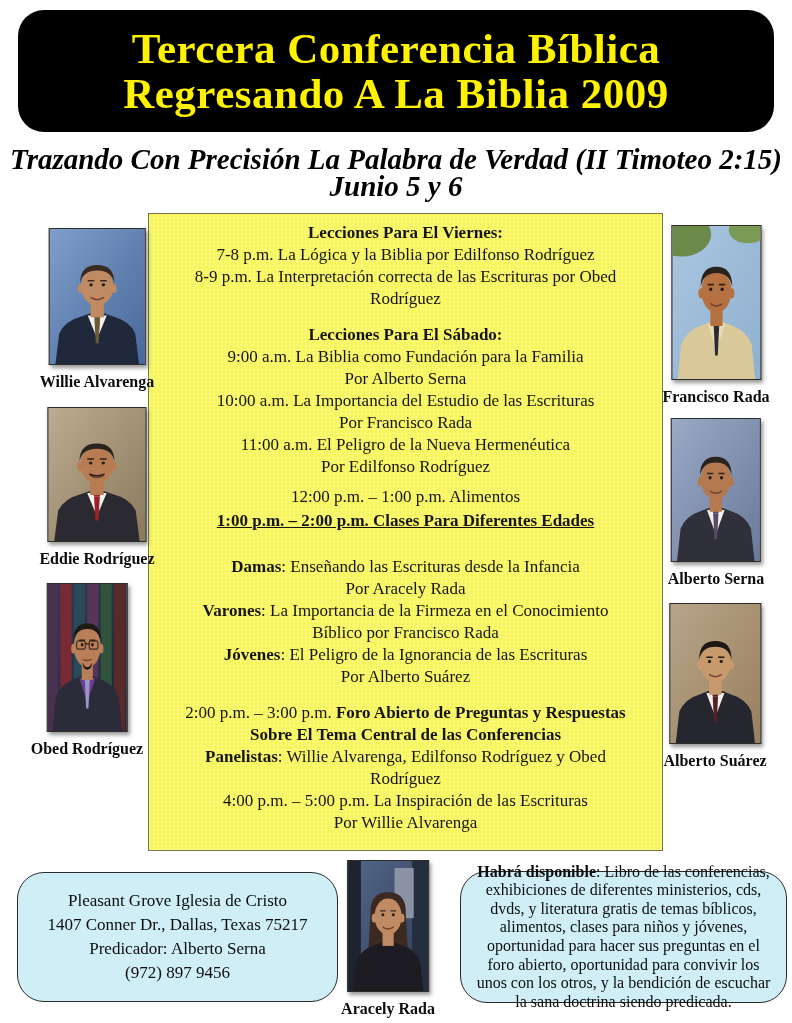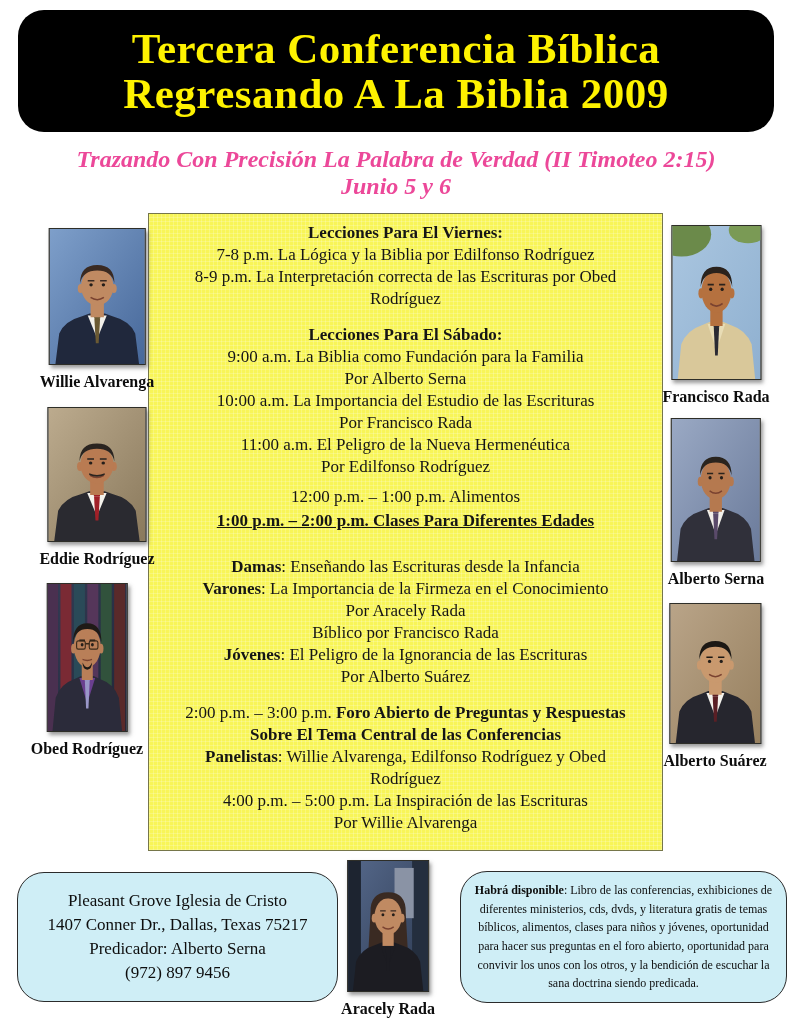--- a/index.html
+++ b/index.html
@@ -14,21 +14,21 @@
     background:#000000;border-radius:26px;
     display:flex;flex-direction:column;justify-content:center;align-items:center;
   }
   .title-line{
     color:#fef200;font-weight:bold;font-size:43px;line-height:45px;
     letter-spacing:.5px;white-space:nowrap;
   }
   
   #subtitle{
     position:absolute;left:0;top:146px;width:792px;text-align:center;
-    font-weight:bold;font-style:italic;font-size:24px;line-height:27px;color:#ec4899;
+    font-weight:bold;font-style:italic;font-size:29px;line-height:27px;color:#000000;
   }
   
   #schedule-box{
     position:absolute;left:148px;top:213px;width:515px;height:638px;
     box-sizing:border-box;background-color:#f8f558;
     background-image:
       repeating-linear-gradient(0deg, rgba(255,255,255,.20) 0 1px, transparent 1px 4px),
       repeating-linear-gradient(90deg, rgba(255,255,255,.20) 0 1px, transparent 1px 4px);
     border:1px solid #76764a;
     padding:8px 4px;text-align:center;
@@ -54,21 +54,21 @@
   .pos-alberto-suarez{left:715px;top:603px;--pw:90px;--ph:139px;}
   .pos-aracely-rada{left:388px;top:860px;--pw:80px;--ph:130px;}
   
   .info-box{
     position:absolute;box-sizing:border-box;background:#cfeef6;
     border:1.5px solid #2b2b2b;border-radius:27px;
     display:flex;flex-direction:column;justify-content:center;
     text-align:center;color:#0d0d0d;
   }
   #contact-box{left:17px;top:872px;width:321px;height:130px;font-size:17px;line-height:24px;padding:6px 10px;}
-  #availability-box{left:460px;top:871px;width:327px;height:132px;font-size:12px;line-height:18.6px;padding:5px 13px;}
+  #availability-box{left:460px;top:871px;width:327px;height:132px;font-size:16px;line-height:18.6px;padding:5px 13px;}
 </style>
 </head>
 <body>
 
 <div id="header">
   <div class="title-line">Tercera Conferencia Bíblica</div>
   <div class="title-line">Regresando A La Biblia 2009</div>
 </div>
 
 <div id="subtitle">
@@ -93,22 +93,22 @@
       <div><span>Por Edilfonso Rodríguez</span></div>
     </div>
     <div class="sched-block" style="margin-top: 8px;">
       <div><span>12:00 p.m. – 1:00 p.m. Alimentos</span></div>
     </div>
     <div class="sched-block" style="margin-top: 2px;">
       <div><span class="seg-b seg-u">1:00 p.m. – 2:00 p.m. Clases Para Diferentes Edades</span></div>
     </div>
     <div class="sched-block" style="margin-top: 24px;">
       <div><span class="seg-b">Damas</span><span>: Enseñando las Escrituras desde la Infancia</span></div>
+      <div><span>Por Aracely Rada</span></div>
       <div><span class="seg-b">Varones</span><span>: La Importancia de la Firmeza en el Conocimiento</span></div>
-      <div><span>Por Aracely Rada</span></div>
       <div><span>Bíblico por Francisco Rada</span></div>
       <div><span class="seg-b">Jóvenes</span><span>: El Peligro de la Ignorancia de las Escrituras</span></div>
       <div><span>Por Alberto Suárez</span></div>
     </div>
     <div class="sched-block" style="margin-top: 14px;">
       <div><span>2:00 p.m. – 3:00 p.m. </span><span class="seg-b">Foro Abierto de Preguntas y Respuestas</span></div>
       <div><span class="seg-b">Sobre El Tema Central de las Conferencias</span></div>
       <div><span class="seg-b">Panelistas</span><span>: Willie Alvarenga, Edilfonso Rodríguez y Obed</span></div>
       <div><span>Rodríguez</span></div>
       <div><span>4:00 p.m. – 5:00 p.m. La Inspiración de las Escrituras</span></div>

